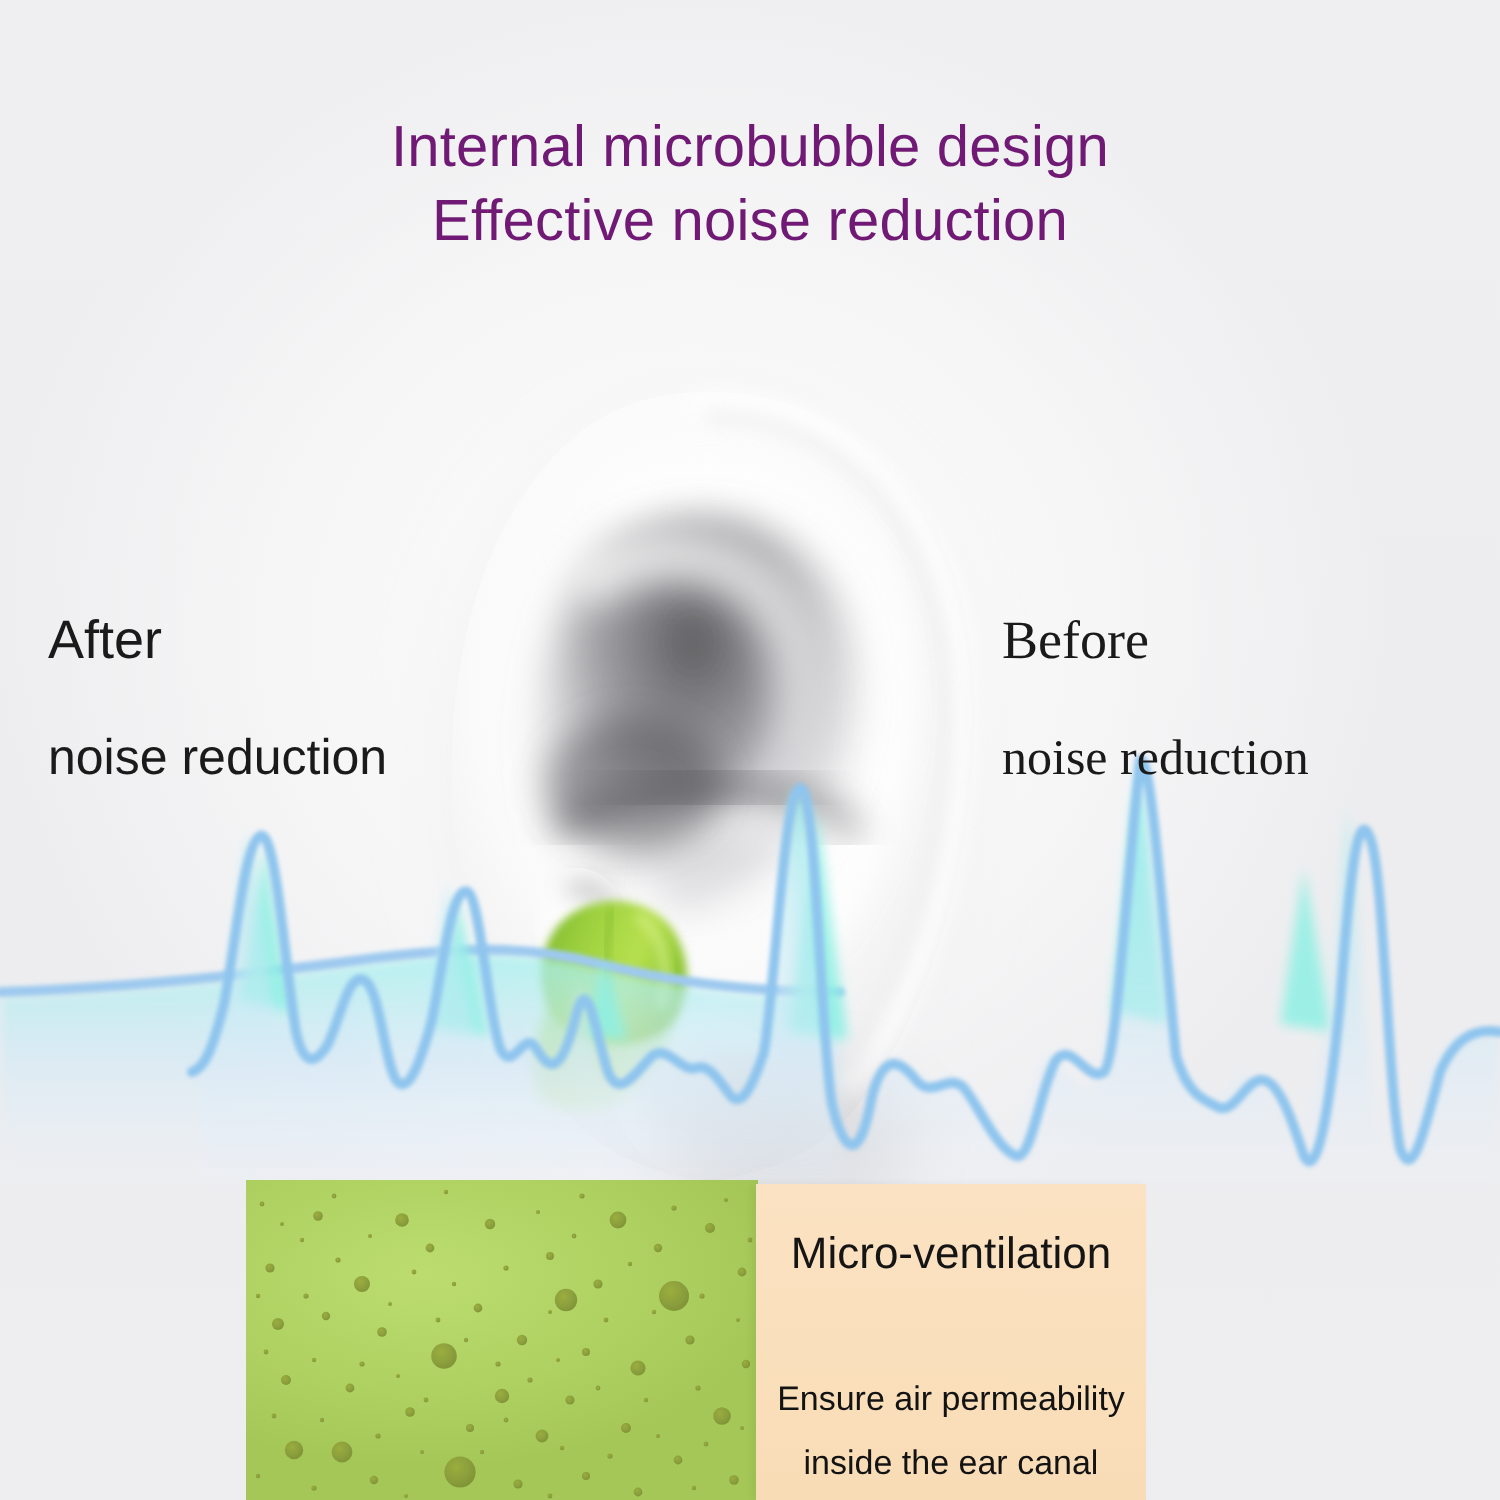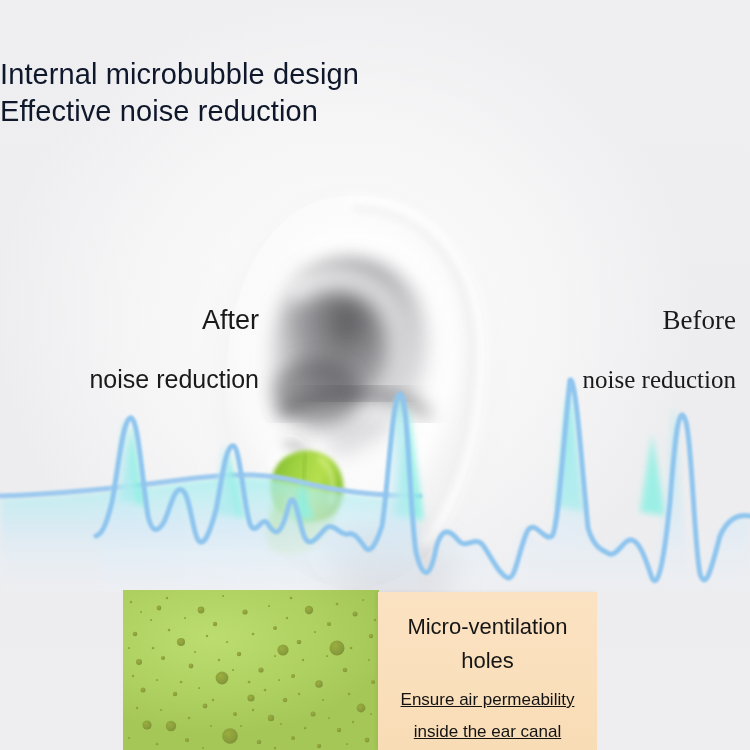--- a/index.html
+++ b/index.html
@@ -25,33 +25,34 @@
     background:
       radial-gradient(ellipse 60% 55% at 46% 42%, #fdfdfd 0%, #f6f6f7 45%, rgba(238,238,240,0) 78%),
       linear-gradient(180deg, #efeff1 0%, #ededef 55%, #eeeef0 100%);
   }
 
   
   .headline {
     position: absolute;
     left: 0;
     right: 0;
-    color: #0f172a;
+    text-align: center;
+    color: #701a75;
     font-size: 29px;
     letter-spacing: .1px;
     white-space: nowrap;
   }
   .headline.l1 { top: 58px; }
   .headline.l2 { top: 95px; }
 
   
   .side-label {
     position: absolute;
     color: #1a1a1a;
-    text-align: right;
+    text-align: left;
     white-space: nowrap;
     font-size: 27px;
     line-height: 1.0;
   }
   .side-label .big   { display:block; font-size: 27px; }
   .side-label .small { display:block; font-size: 25px; margin-top: 33px; }
   .side-label.left  { left: 24px;  top: 307px; width: 235px; }
   .side-label.right { right: 14px; top: 307px; width: 235px; font-family: Liberation Serif, serif; }
 
   
@@ -99,21 +100,21 @@
     background:
       radial-gradient(ellipse 70% 60% at 35% 30%, #bcdc70 0%, #aed161 60%, #a4c757 100%);
   }
   .foam-bubbles { position:absolute; inset:0; }
   .foam-bubbles svg { display:block; width:100%; height:100%; }
 
   .caption-panel {
     position: absolute;
     left: 378px;
     top: 592px;
-    width: 219px;
+    width: 195px;
     height: 158px;
     background: linear-gradient(180deg, #fbe2c2 0%, #fadfbb 60%, #f8dcb6 100%);
     box-shadow: -2px 0 4px rgba(0,0,0,.05);
   }
   .cap-title {
     position: absolute;
     left: 0; right: 0;
     top: 18px;
     text-align: center;
     color: #151515;
@@ -123,21 +124,20 @@
   }
   .cap-title .l2 { display:block; }
   .cap-sub {
     position: absolute;
     left: 0; right: 0;
     top: 92px;
     text-align: center;
     color: #131313;
     font-size: 17px;
     line-height: 32px;
-    text-decoration: underline;
   }
   .cap-sub span { display:block; }
 </style>
 </head>
 <body>
 
 <div id="canvas">
 
   <div class="bg-grad"></div>
 
@@ -482,21 +482,20 @@
           <circle cx="168" cy="8" r="1.3"></circle>
             <circle cx="18" cy="22" r="1.0"></circle>
         </g>
       </svg>
     </div>
   </div>
 
   <div class="caption-panel">
     <div class="cap-title">
       <span>Micro-ventilation</span>
-      <span class="l2">holes</span>
     </div>
     <div class="cap-sub">
       <span>Ensure air permeability</span>
       <span>inside the ear canal</span>
     </div>
   </div>
 
   <div class="headline l1">Internal microbubble design</div>
   <div class="headline l2">Effective noise reduction</div>
 

